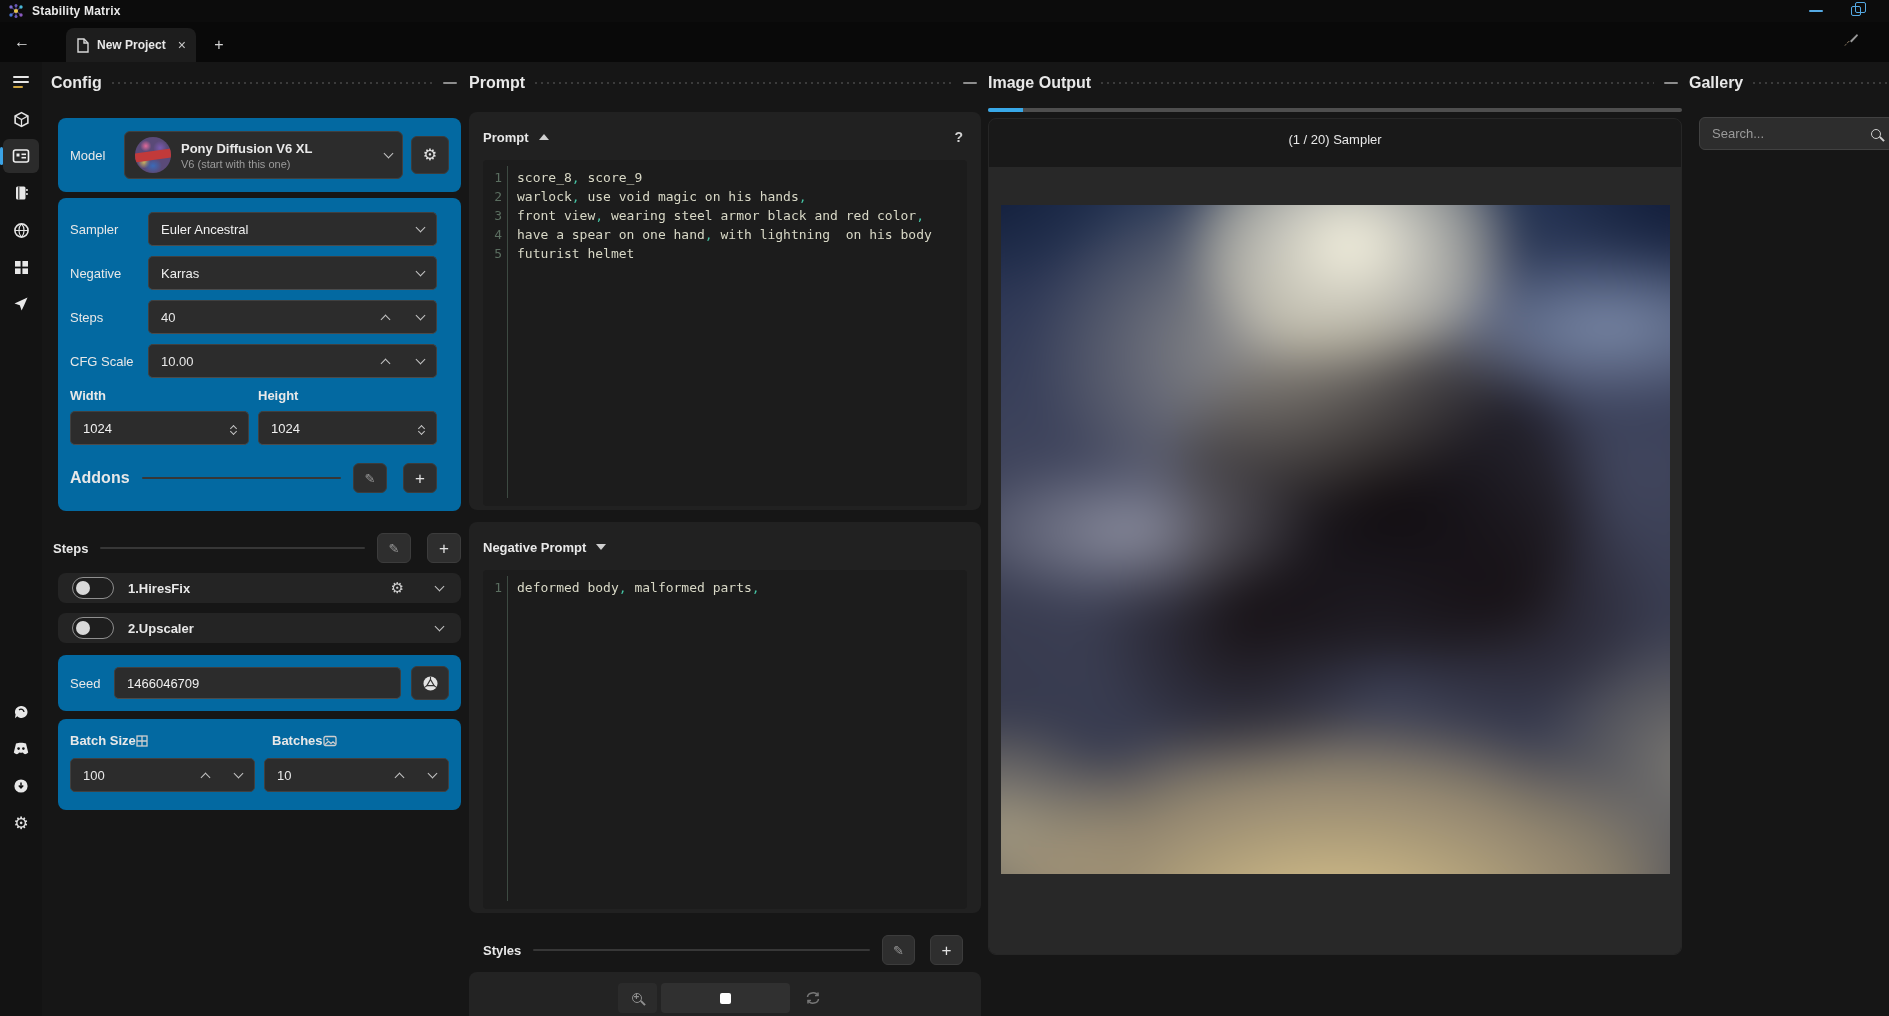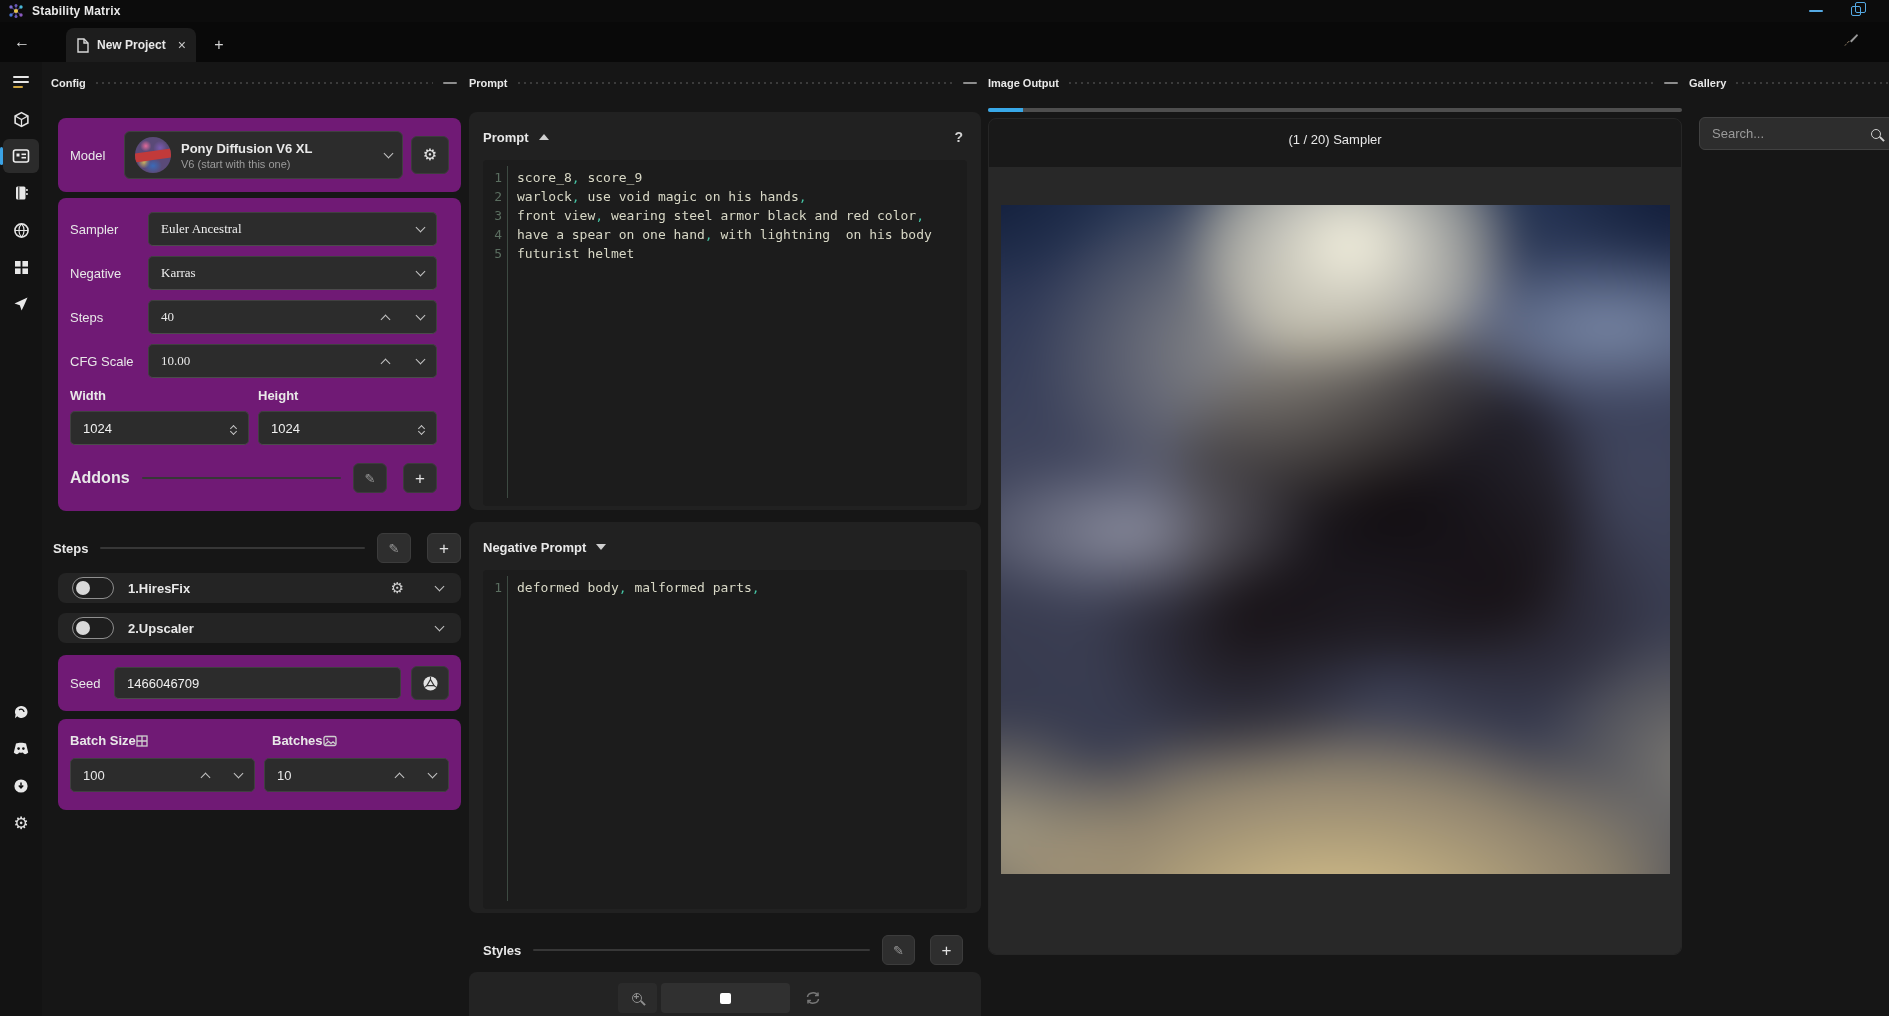--- a/index.html
+++ b/index.html
@@ -45,27 +45,27 @@
 
   
   .content { position:absolute; left:42px; top:62px; width:1847px; height:954px; background:#161616; }
   .col { position:absolute; top:0; height:954px; }
   .col-config  { left:9px;    width:410px; }
   .col-prompt  { left:427px;  width:512px; }
   .col-output  { left:946px;  width:694px; }
   .col-gallery { left:1647px; width:200px; }
 
   .panel-head { display:flex; align-items:center; margin-top:13px; height:16px; }
-  .panel-head .ptitle { font-size:11px; font-weight:700; white-space:nowrap; }
+  .panel-head .ptitle { font-size:16px; font-weight:700; white-space:nowrap; }
   .dots { flex:1; height:2px; margin:0 10px;
     background-image:repeating-linear-gradient(90deg,#3b3b3b 0 2px,transparent 2px 6px); }
   .collapse-dash { width:14px; height:2px; background:#8d8d8d; border-radius:1px; margin-right:4px; }
 
   
-  .card { background:#701a75; border-radius:8px; }
+  .card { background:#0369a1; border-radius:8px; }
   .input, .select { background:#2c2c2c; border:1px solid #404040; border-bottom-color:#4b4b4b;
     border-radius:5px; display:flex; align-items:center; font-size:13px; color:#f0f0f0; }
   .chv { display:inline-block; width:7px; height:7px; border-right:1.6px solid #c4c4c4;
     border-bottom:1.6px solid #c4c4c4; }
   .chv.down { transform:rotate(45deg); margin-top:-3px; }
   .chv.up   { transform:rotate(-135deg); margin-top:4px; }
   .chv.sm { width:5px; height:5px; }
   .sqbtn { background:#2e2e2e; border:1px solid #3c3c3c; border-radius:6px; display:flex;
     align-items:center; justify-content:center; color:#b5b5b5; }
   .pencil { font-family:"DejaVu Sans", sans-serif; font-size:13px; color:#9a9a9a; }
@@ -89,21 +89,21 @@
   .avatar::after { content:''; position:absolute; left:-2px; right:-2px; top:14px; height:9px;
     background:#c23a3a; transform:rotate(-8deg); }
   .model-texts { flex:1; min-width:0; }
   .model-name { font-size:13px; font-weight:600; white-space:nowrap; }
   .model-sub { font-size:11px; color:#9c9c9c; margin-top:2px; white-space:nowrap; }
   .model-gear { width:38px; height:38px; margin-left:8px; }
 
   .params-card { margin:6px 0 0 7px; width:403px; padding:14px 24px 16px 12px; }
   .prow { display:flex; align-items:center; margin-bottom:10px; }
   .prow .plabel { width:78px; font-size:13px; flex:none; }
-  .prow .select, .prow .spin { flex:1; height:34px; padding:0 12px;font-family:Liberation Serif, serif; }
+  .prow .select, .prow .spin { flex:1; height:34px; padding:0 12px; }
   .prow .select .chv { margin-left:auto; }
   .spin { background:#2c2c2c; border:1px solid #404040; border-bottom-color:#4b4b4b; border-radius:5px;
     display:flex; align-items:center; font-size:13px; }
   .spin .sp-up { margin-left:auto; margin-right:28px; }
   .dim-grid { display:flex; gap:9px; margin-top:4px; }
   .dim-cell { width:187px; }
   .dim-label { font-size:13px; font-weight:700; margin:6px 0 8px 0; }
   .dim-input { height:34px; padding:0 12px; display:flex; align-items:center; }
   .dim-stepper { margin-left:auto; display:flex; flex-direction:column; gap:1px; align-items:center; }
   .addons-row { display:flex; align-items:center; margin-top:16px; height:34px; }

